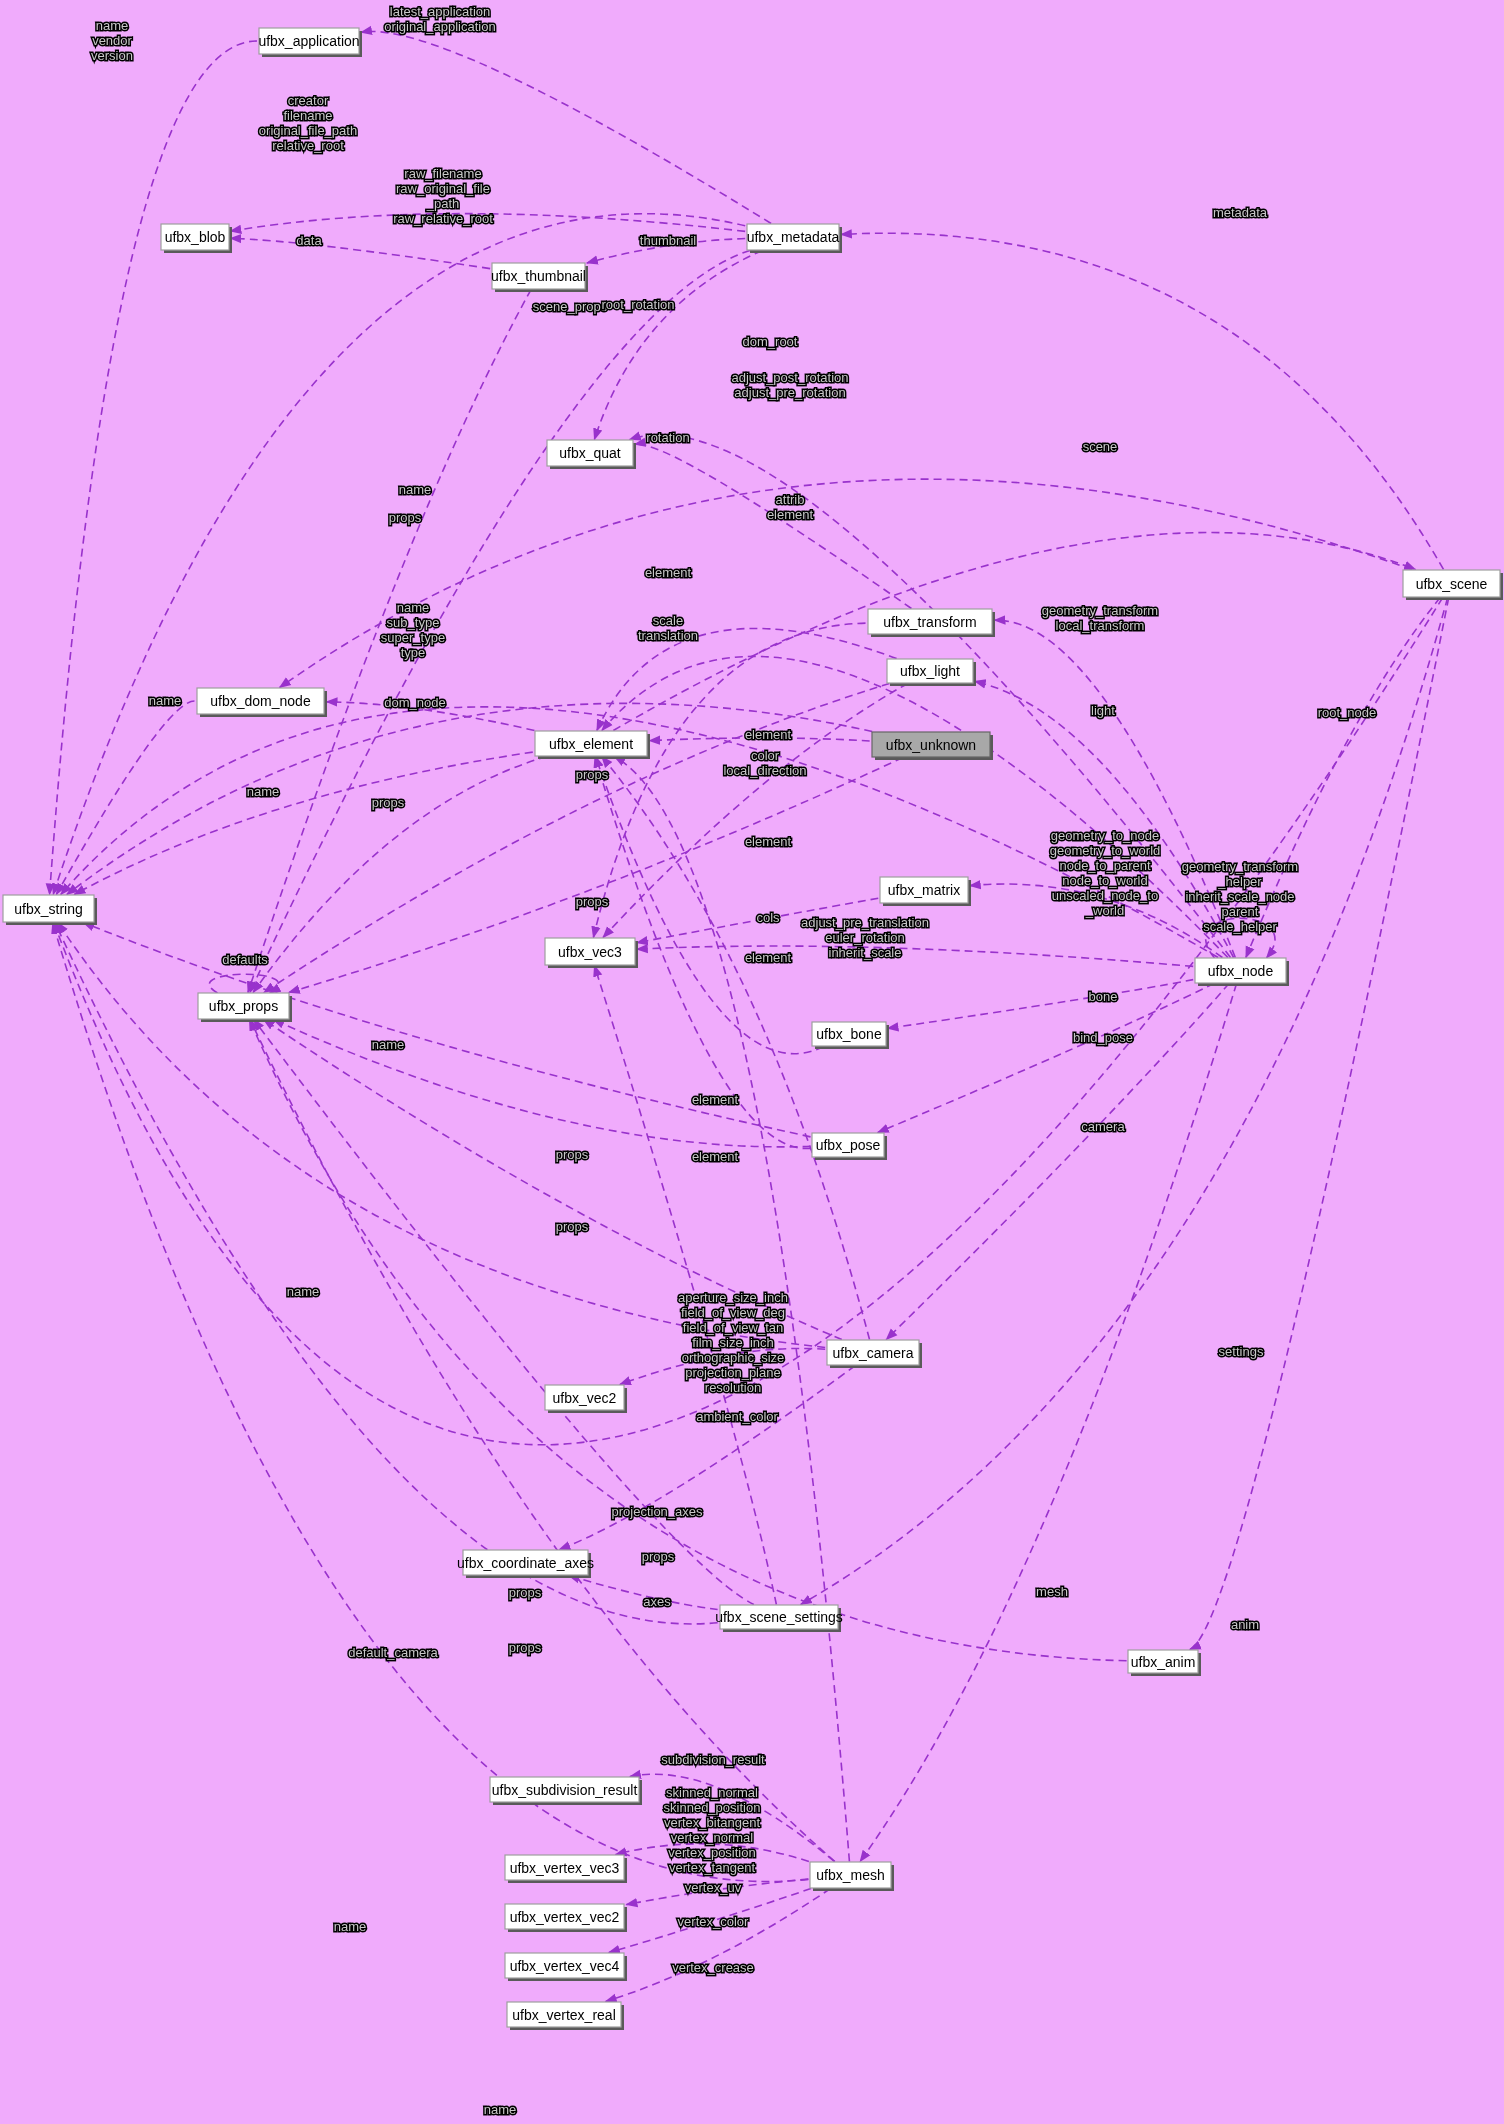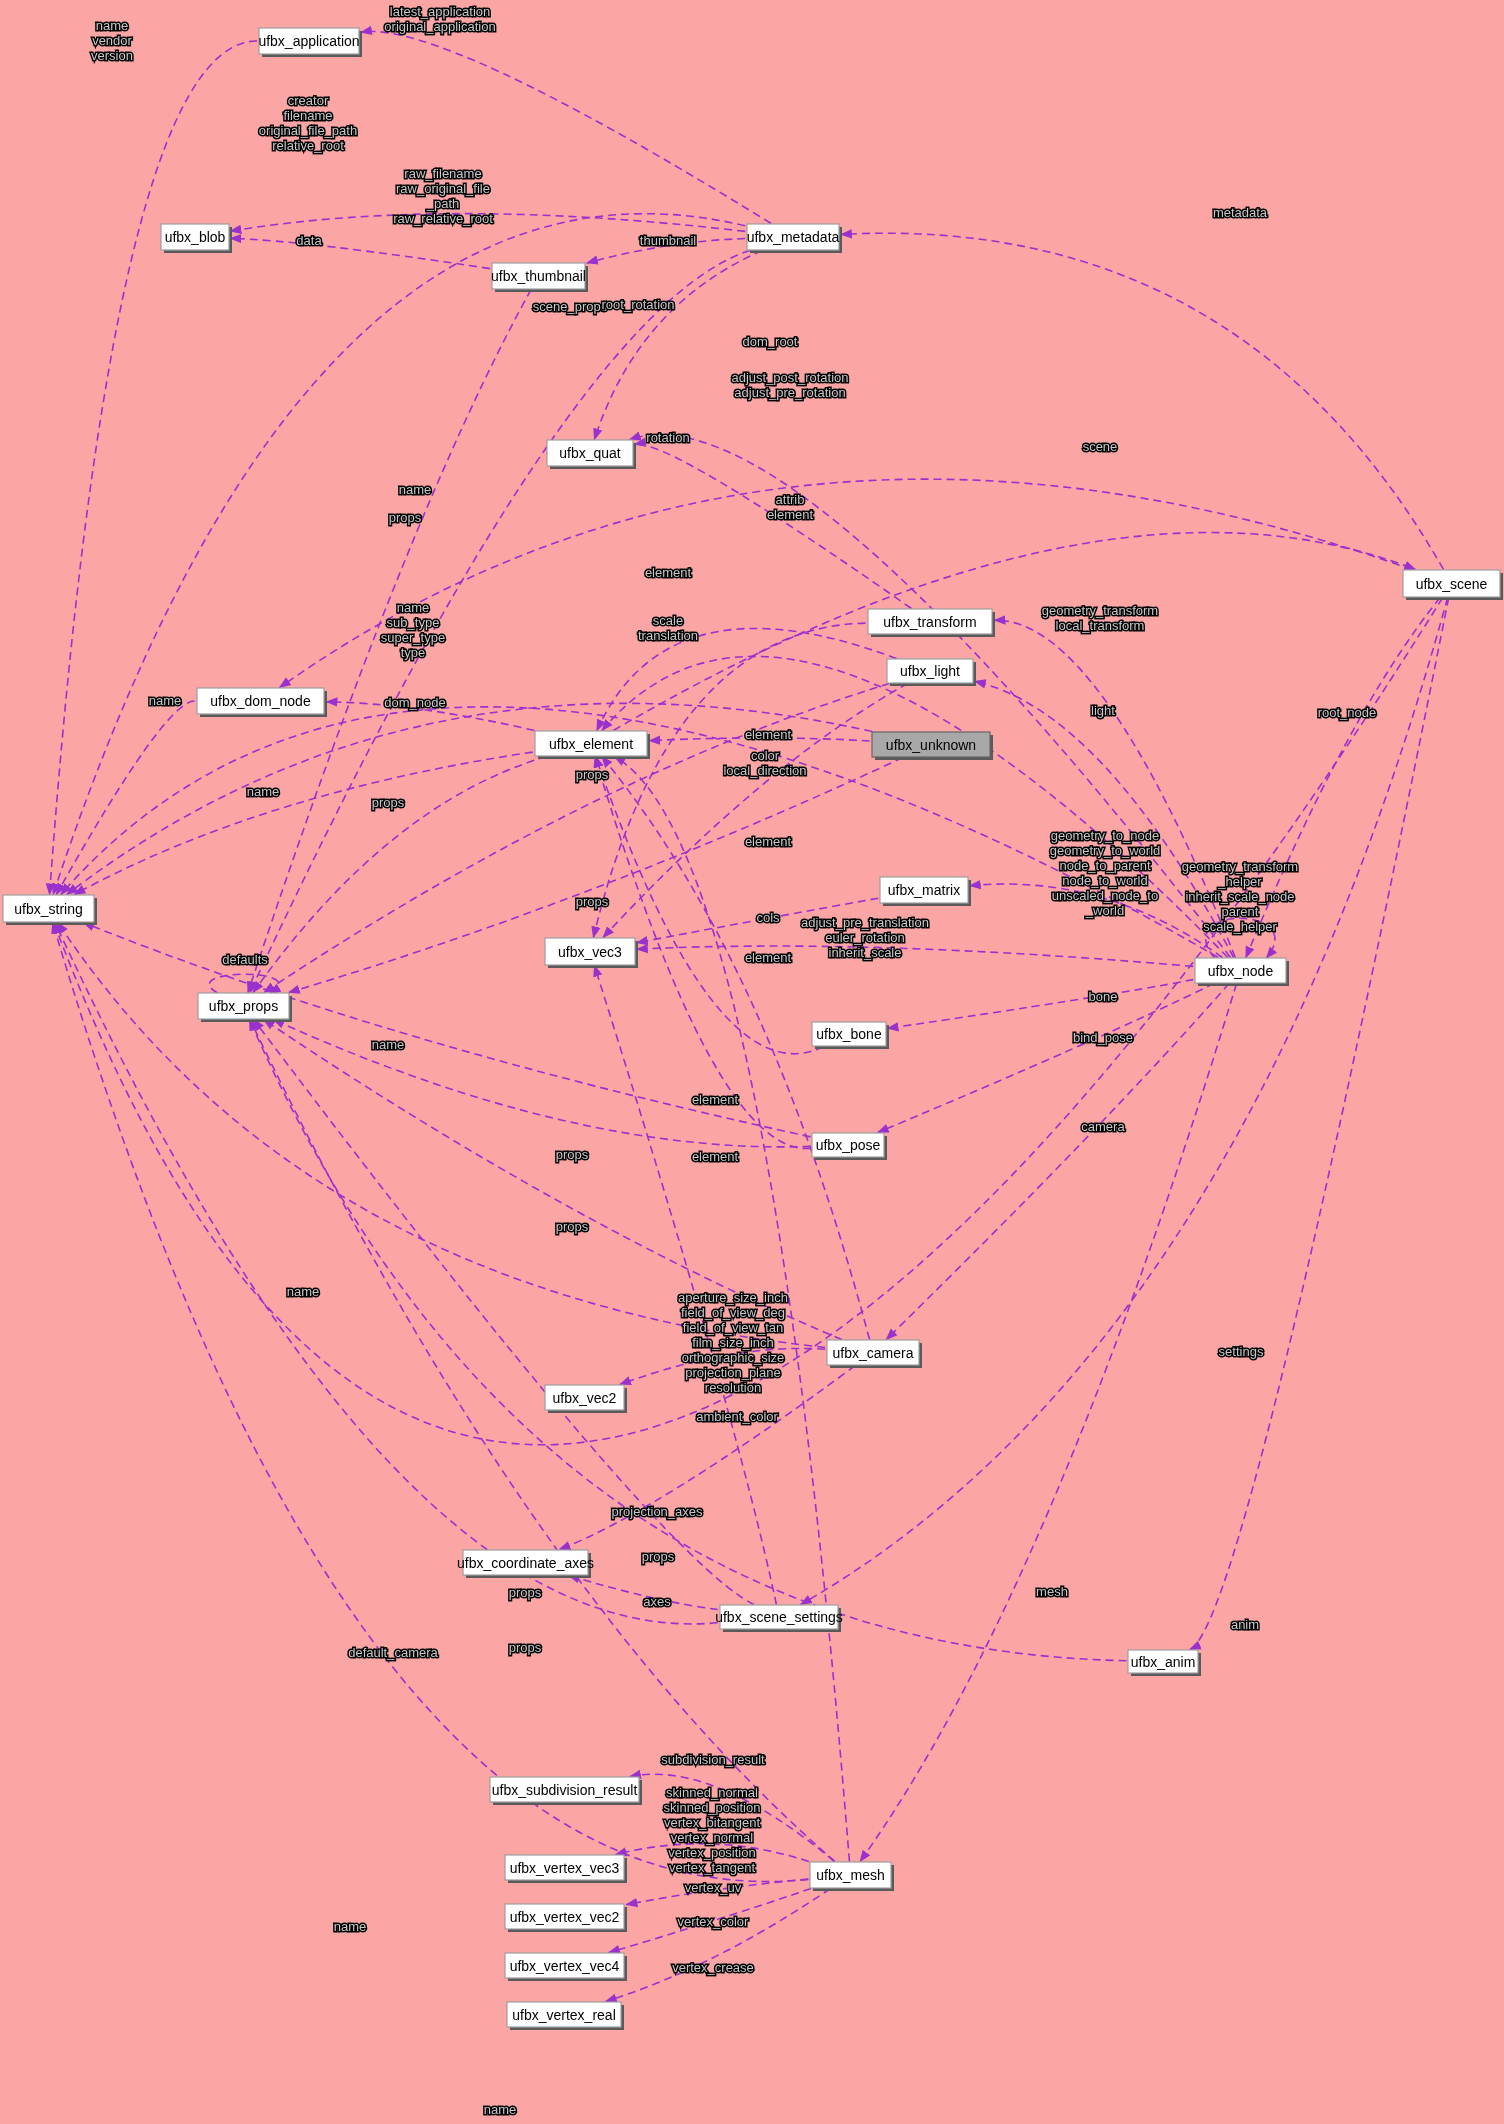--- a/index.html
+++ b/index.html
@@ -1,16 +1,16 @@
 <!DOCTYPE html>
 <html><head>
 <meta charset="utf-8">
 <style>
   html,body{margin:0;padding:0;background:#000;}
-  #stage{position:relative;width:1504px;height:2124px;background:#fca5a5;overflow:hidden;}
+  #stage{position:relative;width:1504px;height:2124px;background:#f0abfc;overflow:hidden;}
   svg{position:absolute;left:0;top:0;}
   .edge{fill:none;stroke-dasharray:8,5;stroke-width:1.6px;}
   .node-rect{stroke-width:1.2px;}
   .node-label{font-family:"Liberation Sans",sans-serif;font-size:14px;}
   .edge-label{font-family:"Liberation Sans",sans-serif;font-size:13px;paint-order:stroke;stroke:#000;stroke-width:3px;}
 </style>
 </head>
 <body>
 
 <div id="stage">

